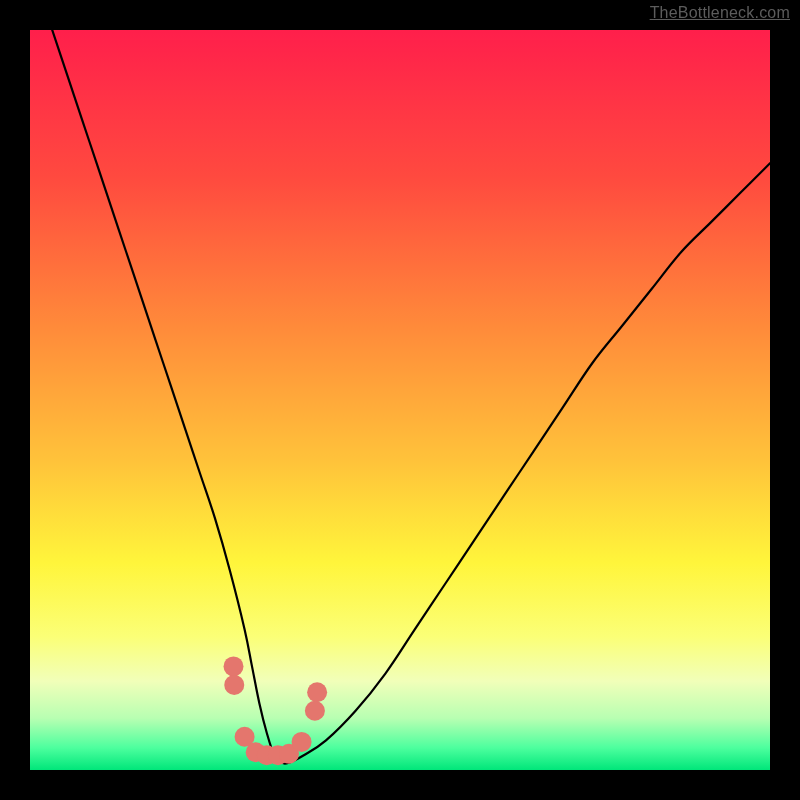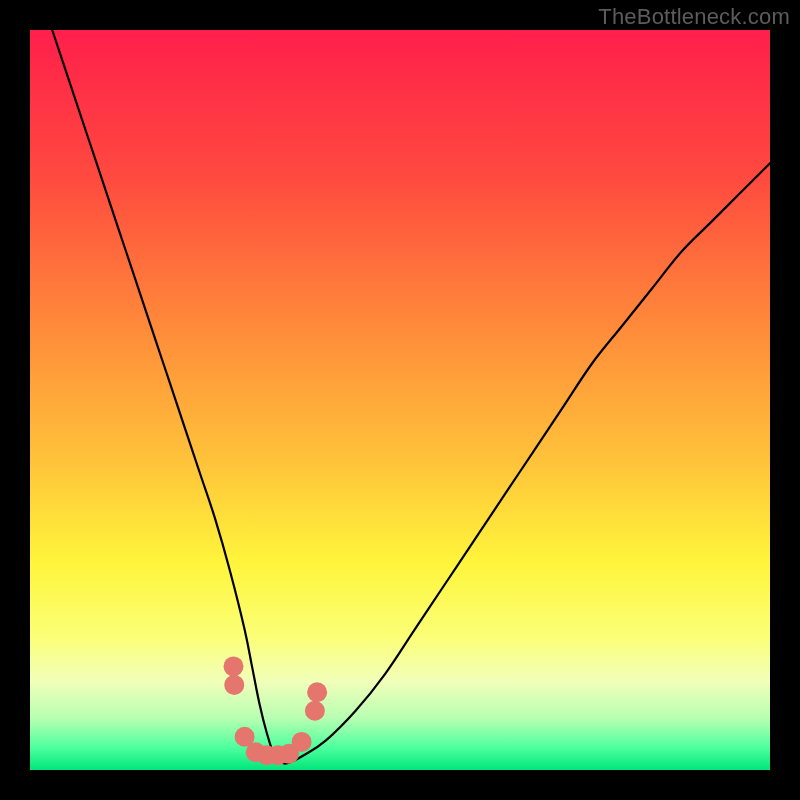--- a/index.html
+++ b/index.html
@@ -33,23 +33,24 @@
   }
   .curve-svg {
     position: absolute;
     inset: 0;
   }
   .attribution {
     position: absolute;
     top: 4px;
     right: 10px;
     color: #5c5c5c;
-    font-size: 22px;
+    font-size: 16px;
     font-weight: 400;
     letter-spacing: 0.2px;
+    text-decoration: underline;
   }
 </style>
 </head>
 <body>
 
 <div class="frame">
   <div class="plot">
     <svg class="gradient" viewBox="0 0 740 740" preserveAspectRatio="none">
       <defs>
         <linearGradient id="bg" x1="0" y1="0" x2="0" y2="1">

